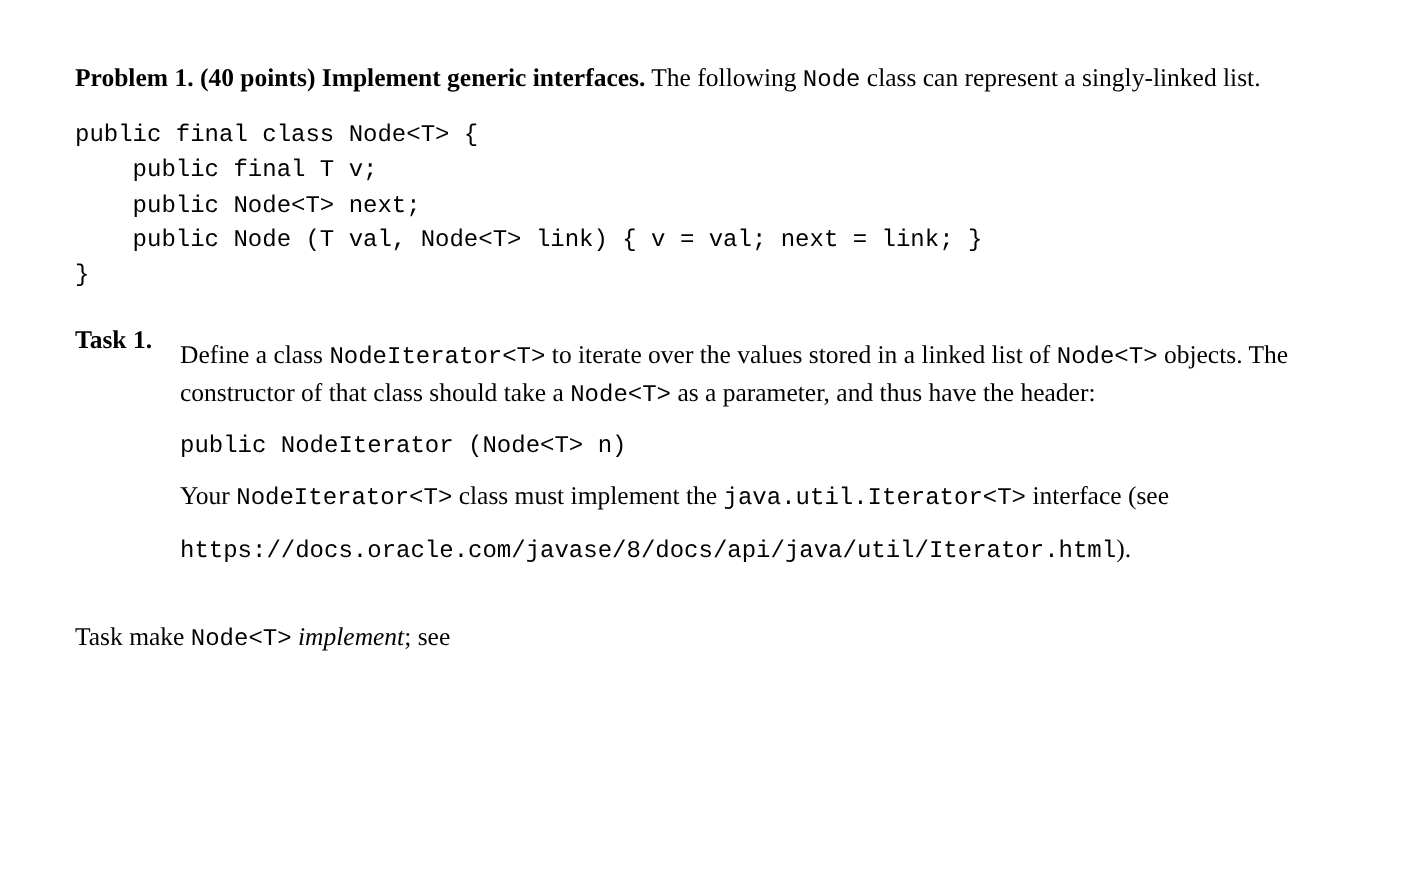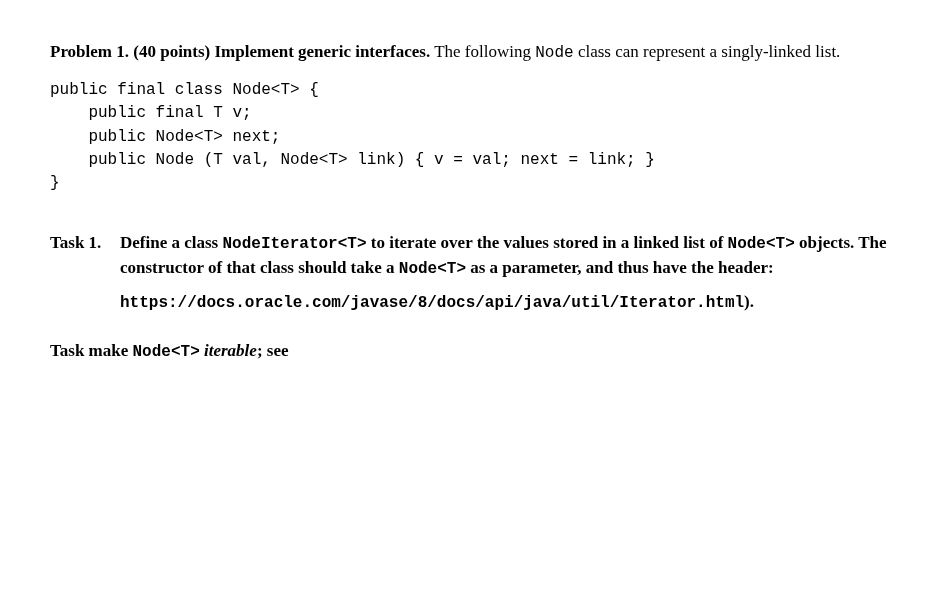--- a/index.html
+++ b/index.html
@@ -21,36 +21,35 @@
   }
   .tt {
     font-family: "Courier New", Courier, monospace;
     font-size: 16px;
   }
   .code-block {
     font-family: "Courier New", Courier, monospace;
     font-size: 16px;
     white-space: pre;
     line-height: 1.45;
-    margin: 10px 0 36px 0;
+    margin: 10px 0 20px 0;
   }
   .task {
     display: flex;
     margin-bottom: 16px;
   }
   .task-label {
     flex: 0 0 70px;
     font-weight: bold;
   }
   .task-body {
     flex: 1;
   }
   .task-body p {
-    margin: 0 0 8px 0;
-    font-weight: bold;
+    margin: 10px 0 8px 0;
   }
   .italic {
     font-style: italic;
   }
 </style>
 </head>
 <body>
 
 <div class="problem-header">
   <span class="bold">Problem 1.</span>
@@ -64,25 +63,29 @@
 <span>    public Node&lt;T&gt; next;</span>
 <span>    public Node (T val, Node&lt;T&gt; link) { v = val; next = link; }</span>
 <span>}</span></div>
 
 <div class="task">
   <div class="task-label">Task 1.</div>
   <div class="task-body">
     <p>
       <span>Define a class </span><span class="tt">NodeIterator&lt;T&gt;</span><span> to iterate over the values stored in a linked list of </span><span class="tt">Node&lt;T&gt;</span><span> objects. The constructor of that class should take a </span><span class="tt">Node&lt;T&gt;</span><span> as a parameter, and thus have the header:</span>
     </p>
+    <p class="tt">public NodeIterator (Node&lt;T&gt; n)</p>
+    <p>
+      <span>Your </span><span class="tt">NodeIterator&lt;T&gt;</span><span> class must implement the </span><span class="tt">java.util.Iterator&lt;T&gt;</span><span> interface (see</span>
+    </p>
     <p>
       <span class="tt">https://docs.oracle.com/javase/8/docs/api/java/util/Iterator.html</span><span>).</span>
     </p>
   </div>
 </div>
 
 <div class="task">
   <div class="task-body">
     <p>
-      <span>Task make </span><span class="tt">Node&lt;T&gt;</span><span> </span><span class="italic">iterable</span><span>; see</span>
+      <span>Task make </span><span class="tt">Node&lt;T&gt;</span><span> </span><span class="italic">implement</span><span>; see</span>
     </p>
   </div>
 </div>
 
 </body></html>

